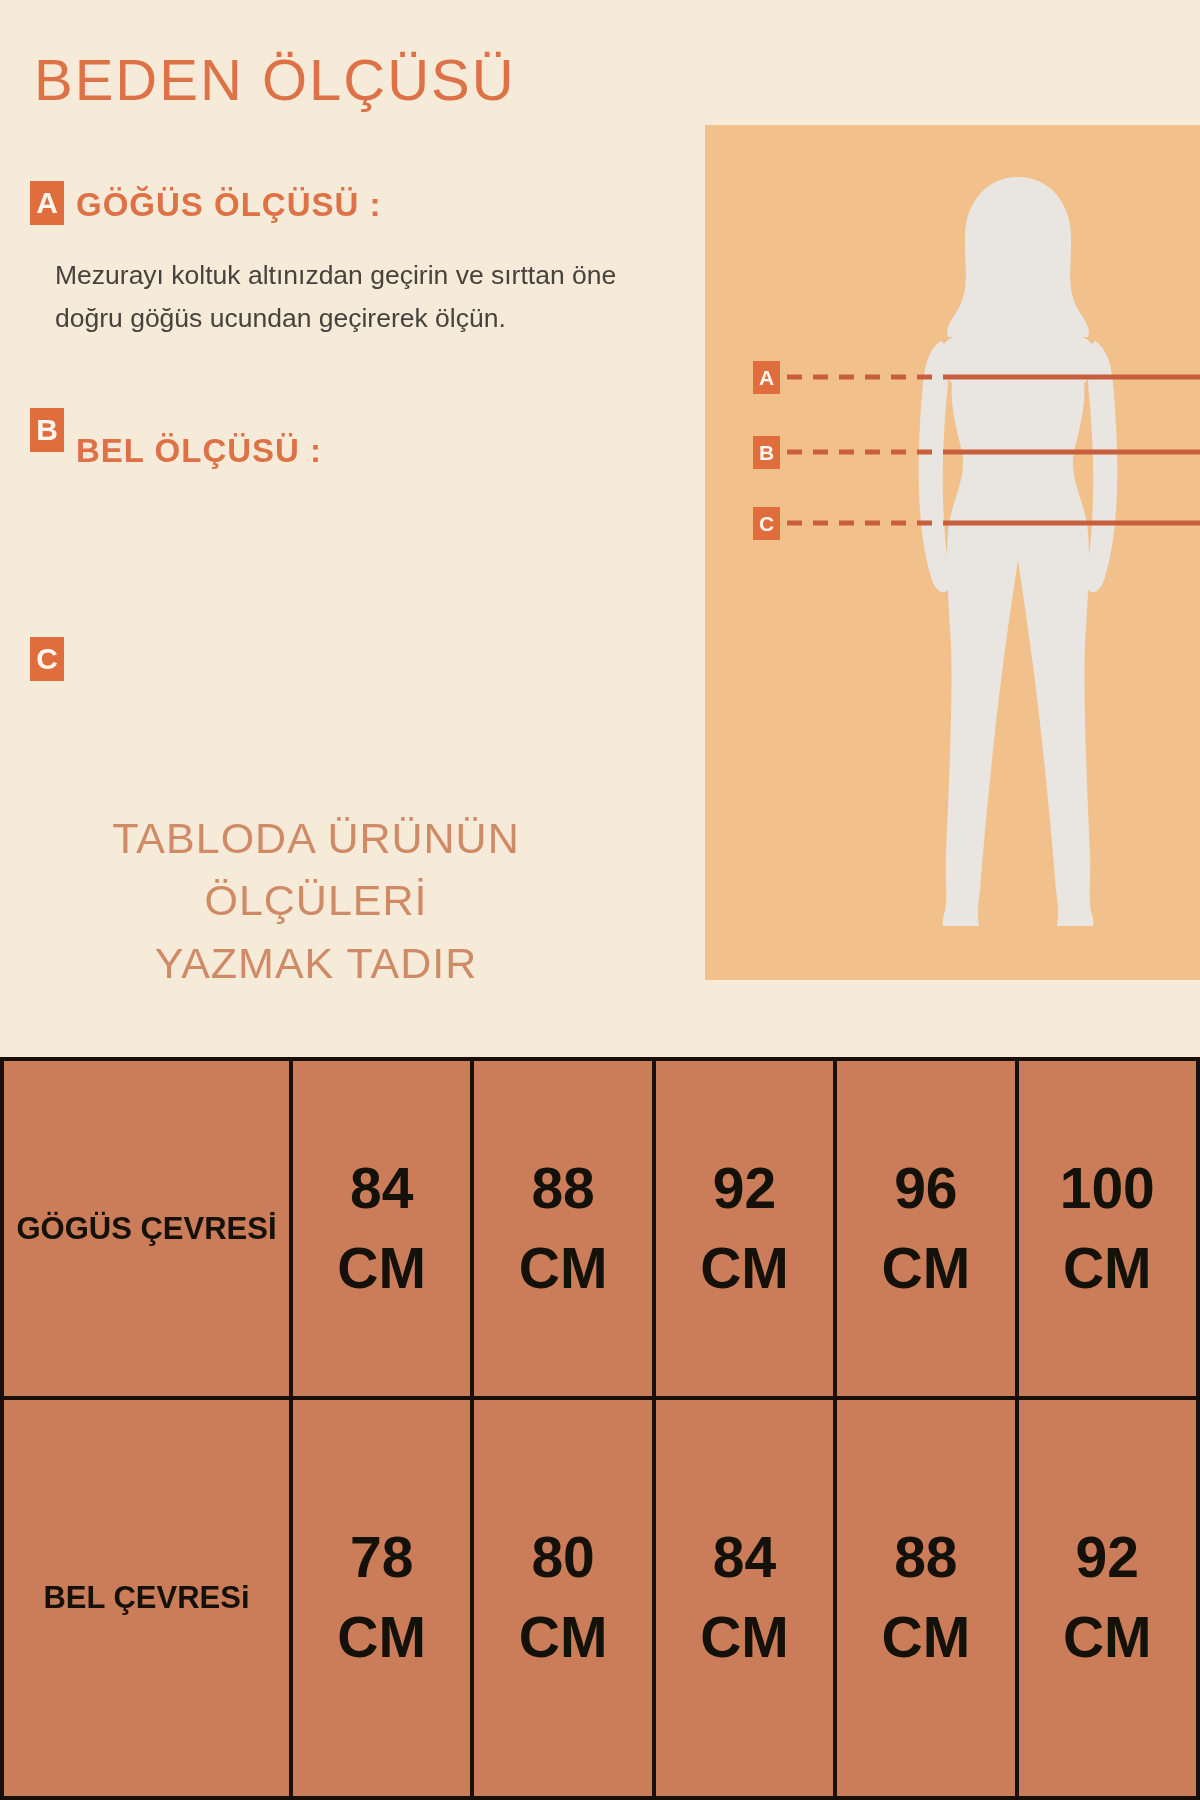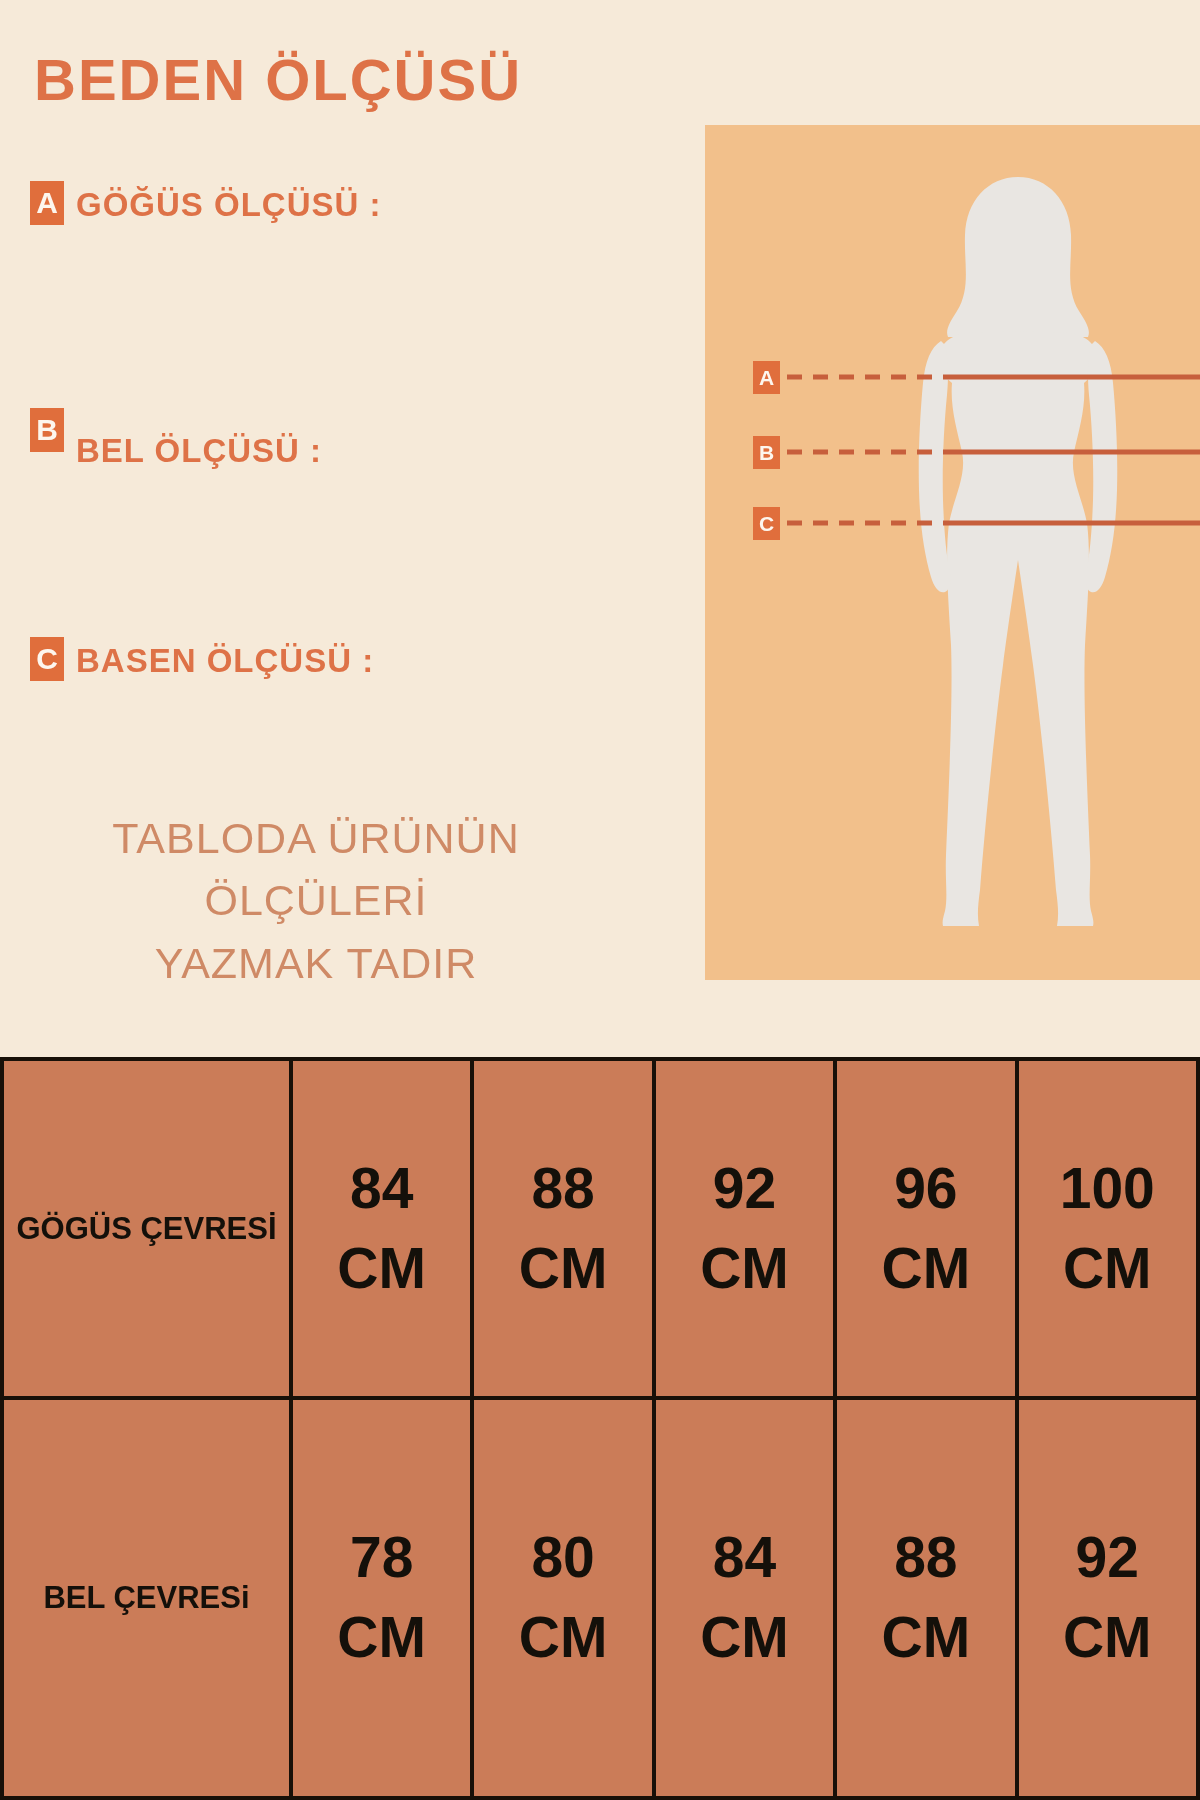--- a/index.html
+++ b/index.html
@@ -6,21 +6,21 @@
     --accent:#de7247; --accent_deep:#df6f3c; --badge:#e06e3c; --note:#cf8a66;
     --panel:#f2c08b; --silhouette:#e9e6e2; --line:#c75f3c; --page_bg:#f6ead9;
     --table_bg:#cb7c58; --table_border:#181008; --table_text:#14100a;
     --table_value:#f8f5ee; --text_body:#48423d;
   }
   *{margin:0;padding:0;box-sizing:border-box;}
   html,body{background:#fff;}
   body{font-family:"Liberation Sans", sans-serif;}
   .page{position:relative;width:1200px;height:1800px;background:var(--page_bg);overflow:hidden;}
 
-  .title{position:absolute;left:34px;top:46px;font-size:58px;font-weight:bold;
+  .title{position:absolute;left:34px;top:46px;font-size:58px;font-weight:normal;
          color:var(--accent);letter-spacing:2px;}
 
   .badge{position:absolute;display:flex;align-items:center;justify-content:center;
          background:var(--badge);color:#fdf6ee;font-weight:bold;}
   .badge-lg{width:34px;height:44px;font-size:30px;}
   .badge-sm{width:27px;height:33px;font-size:21px;}
 
   .sec-heading{position:absolute;left:76px;font-size:33px;font-weight:bold;
                color:var(--accent);letter-spacing:1px;white-space:nowrap;}
   .sec-body{position:absolute;left:55px;font-size:26.5px;line-height:1.62;
@@ -57,26 +57,27 @@
 </style>
 </head>
 <body>
 
 <div class="page">
 
   <h1 class="title">BEDEN ÖLÇÜSÜ</h1>
 
   <span class="badge badge-lg b-a">A</span>
   <h2 class="sec-heading h-a">GÖĞÜS ÖLÇÜSÜ :</h2>
+  <p class="sec-body p-a">Mezurayı koltuk altınızdan geçirin ve sırttan öne
+doğru göğüs ucundan geçirerek ölçün.</p>
 
   <span class="badge badge-lg b-b">B</span>
   <h2 class="sec-heading h-b">BEL ÖLÇÜSÜ :</h2>
 
   <span class="badge badge-lg b-c">C</span>
-  <h2 class="sec-heading h-c">BASEN ÖLÇÜSÜ :</h2>
 
   <div class="note">TABLODA ÜRÜNÜN ÖLÇÜLERİ
 YAZMAK TADIR</div>
 
 
   <div class="figure-panel">
     <svg width="495" height="855" viewBox="0 0 495 855">
 
       <path fill="var(--silhouette)" d="M313 52 C283 52 261 76 260 110 C259 140 266 163 252 186 C245 197 240 205 243 212 L383 212 C386 205 381 197 374 186 C360 163 367 140 366 110 C365 76 343 52 313 52 Z"></path>
 

